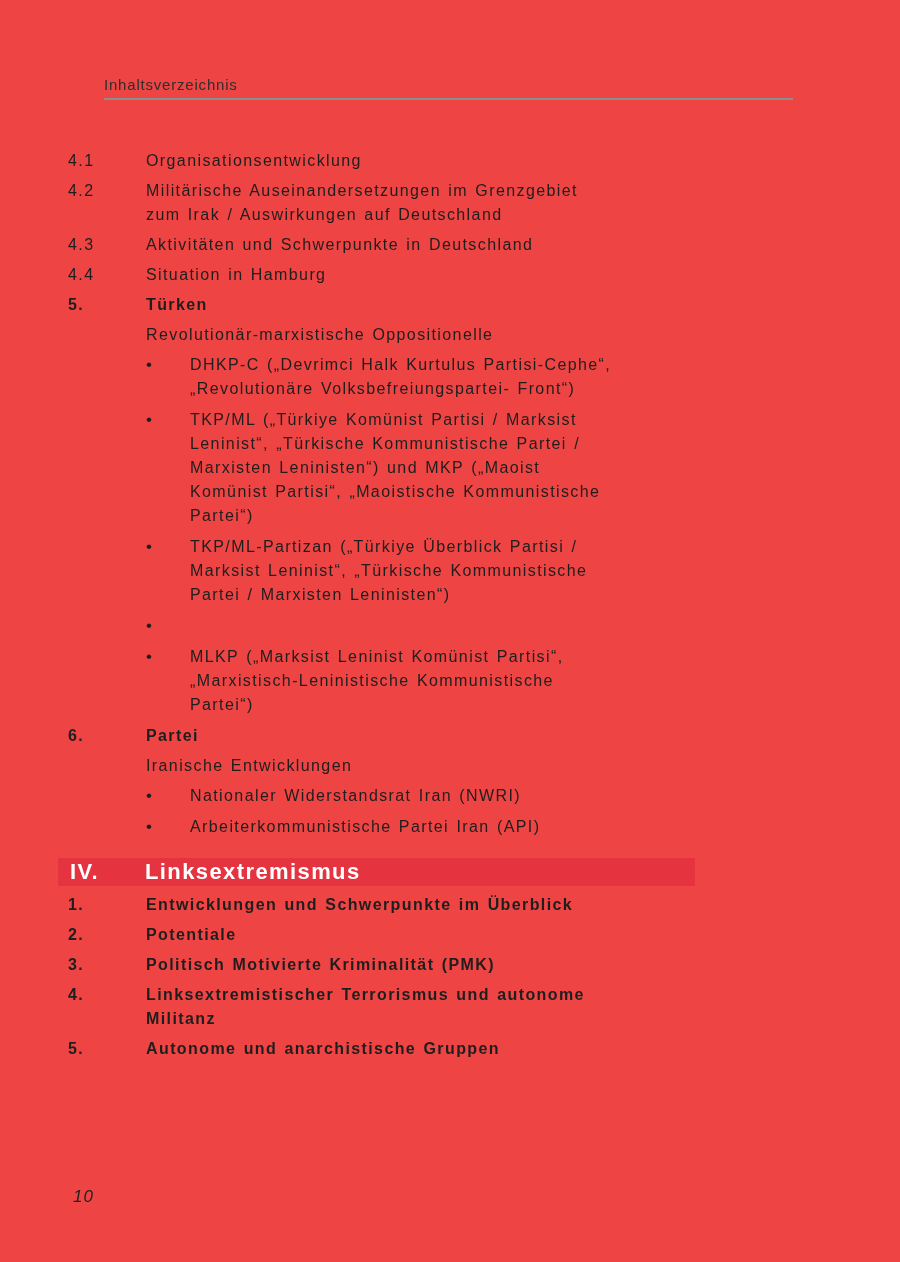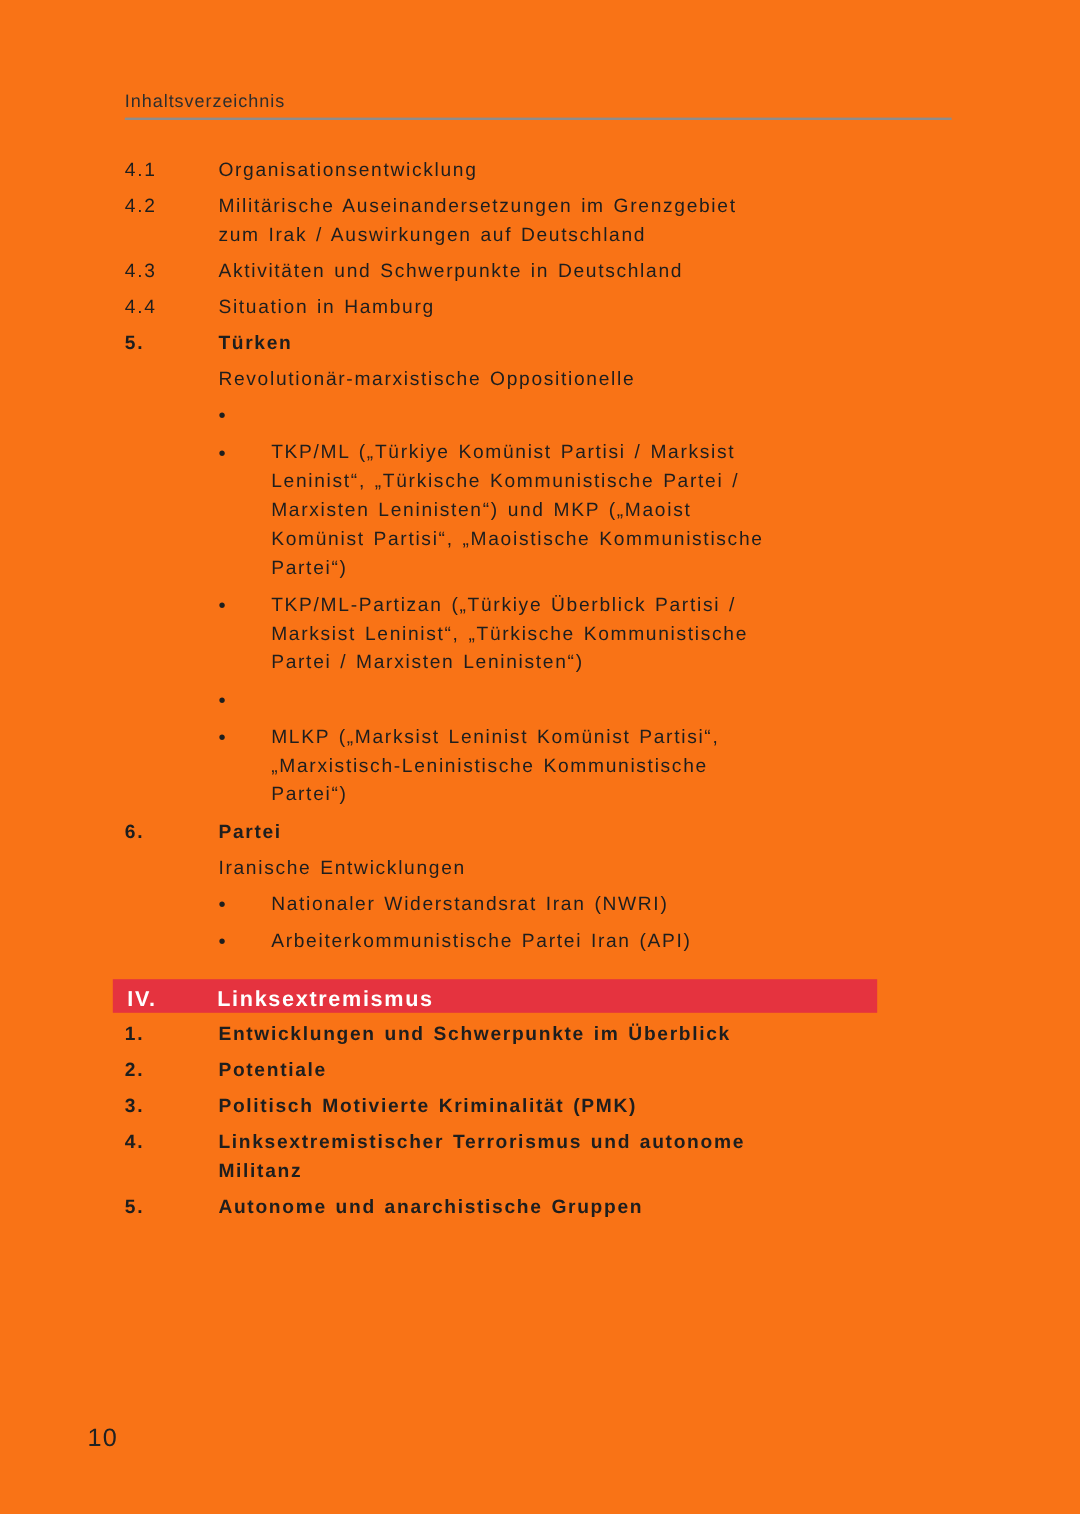--- a/index.html
+++ b/index.html
@@ -1,46 +1,46 @@
 <!DOCTYPE html>
 <html><head>
 <meta charset="utf-8">
 <style>
   html,body{margin:0;padding:0;background:#ffffff;}
   .page{
-    position:relative;width:900px;height:1262px;background:#f97316;
+    position:relative;width:900px;height:1262px;background:#ef4444;
     font-family:"Liberation Sans","DejaVu Sans",sans-serif;
     color:#1e1e1e;overflow:hidden;
   }
   
   .header{position:absolute;left:104px;top:76px;width:689px;}
   .header-title{font-size:15px;letter-spacing:.8px;color:#2e2e2e;}
   .header-rule{margin:5px 0 0 0;border:0;border-top:2px solid #8d8d8d;}
   
   .toc{
-    position:absolute;left:0;top:131px;width:900px;box-sizing:border-box;
-    padding-left:104px;font-size:16px;line-height:24px;
+    position:absolute;left:0;top:149px;width:900px;box-sizing:border-box;
+    padding-left:68px;font-size:16px;line-height:24px;
     letter-spacing:1.4px;word-spacing:1.5px;
   }
   .row{display:grid;grid-template-columns:78px 44px 515px;margin-bottom:6px;}
   .row .num{grid-column:1;}
   .row .txt{grid-column:2 / -1;white-space:pre-line;}
   .bullet-row{margin-bottom:7px;}
   .bullet-row .bullet{grid-column:2;font-size:17px;line-height:24px;}
   .bullet-row .txt{grid-column:3;}
   .bold{font-weight:bold;}
   
   .section-bar{
     width:637px;height:28px;margin:19px 0 7px -10px;
-    background:#e5333f;color:#ffffff;font-weight:bold;font-size:18px;
-    display:flex;align-items:flex-end;box-sizing:border-box;padding-left:12px;
+    background:#e5333f;color:#ffffff;font-weight:bold;font-size:22px;
+    display:flex;align-items:center;box-sizing:border-box;padding-left:12px;
   }
   .section-bar .sb-num{width:75px;}
   
-  .page-number{position:absolute;left:73px;top:1187px;font-size:21px;letter-spacing:1px;color:#222;}
+  .page-number{position:absolute;left:73px;top:1187px;font-size:17px;letter-spacing:1px;color:#222;font-style:italic;}
 </style>
 </head>
 <body>
 
 <div class="page">
 
   <div class="header">
     <div class="header-title">Inhaltsverzeichnis</div>
     <hr class="header-rule">
   </div>
@@ -70,20 +70,22 @@
       <span class="txt">Türken</span>
     </div>
     <div class="row">
       <span class="num"></span>
       <span class="txt">Revolutionär-marxistische Oppositionelle</span>
     </div>
 
     <div class="row bullet-row">
       <span class="num"></span>
       <span class="bullet">•</span>
+      <span class="txt">DHKP-C („Devrimci Halk Kurtulus Partisi-Cephe“,
+„Revolutionäre Volksbefreiungspartei- Front“)</span>
     </div>
     <div class="row bullet-row">
       <span class="num"></span>
       <span class="bullet">•</span>
       <span class="txt">TKP/ML („Türkiye Komünist Partisi / Marksist
 Leninist“, „Türkische Kommunistische Partei /
 Marxisten Leninisten“) und MKP („Maoist
 Komünist Partisi“, „Maoistische Kommunistische
 Partei“)</span>
     </div>

